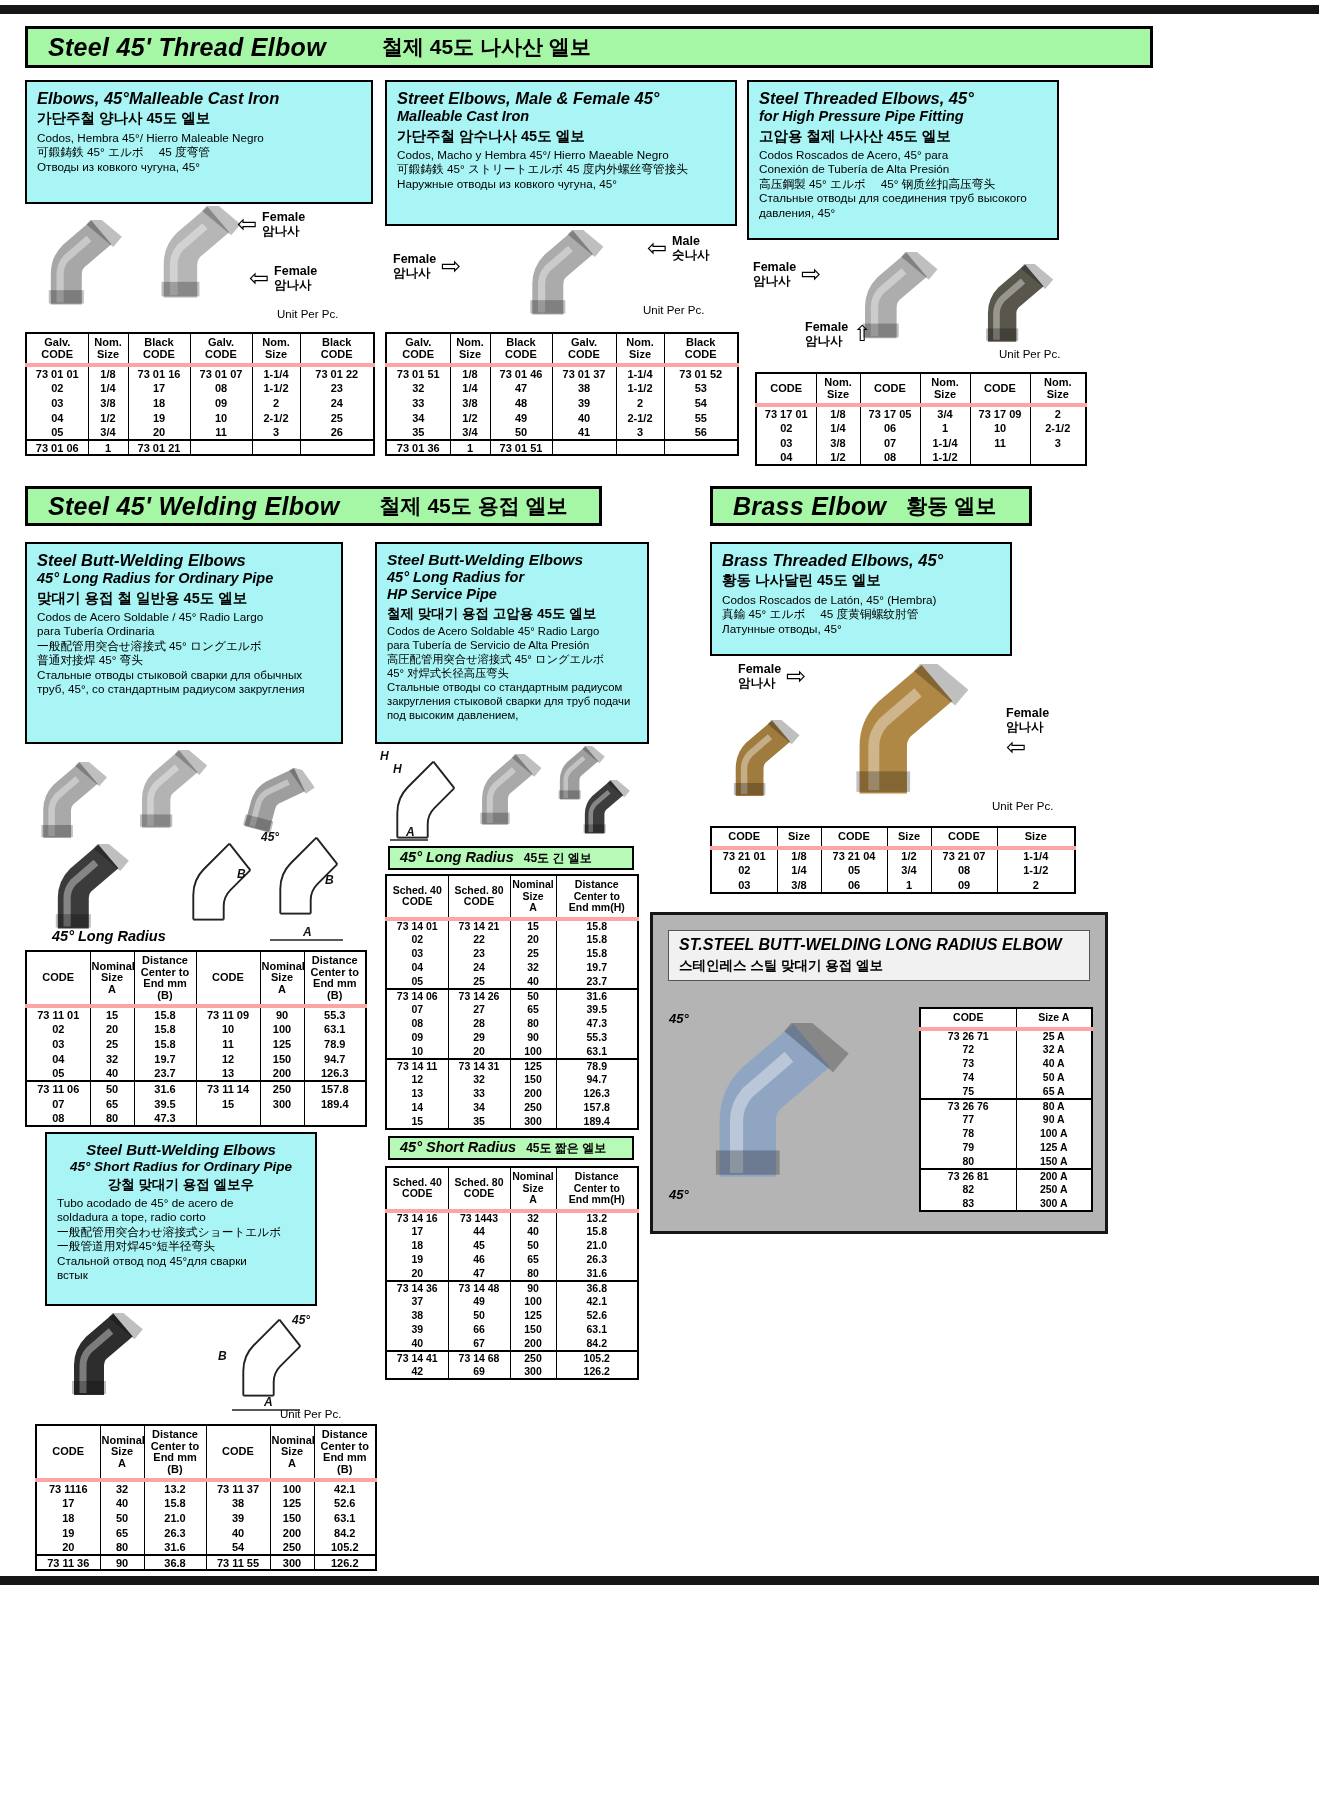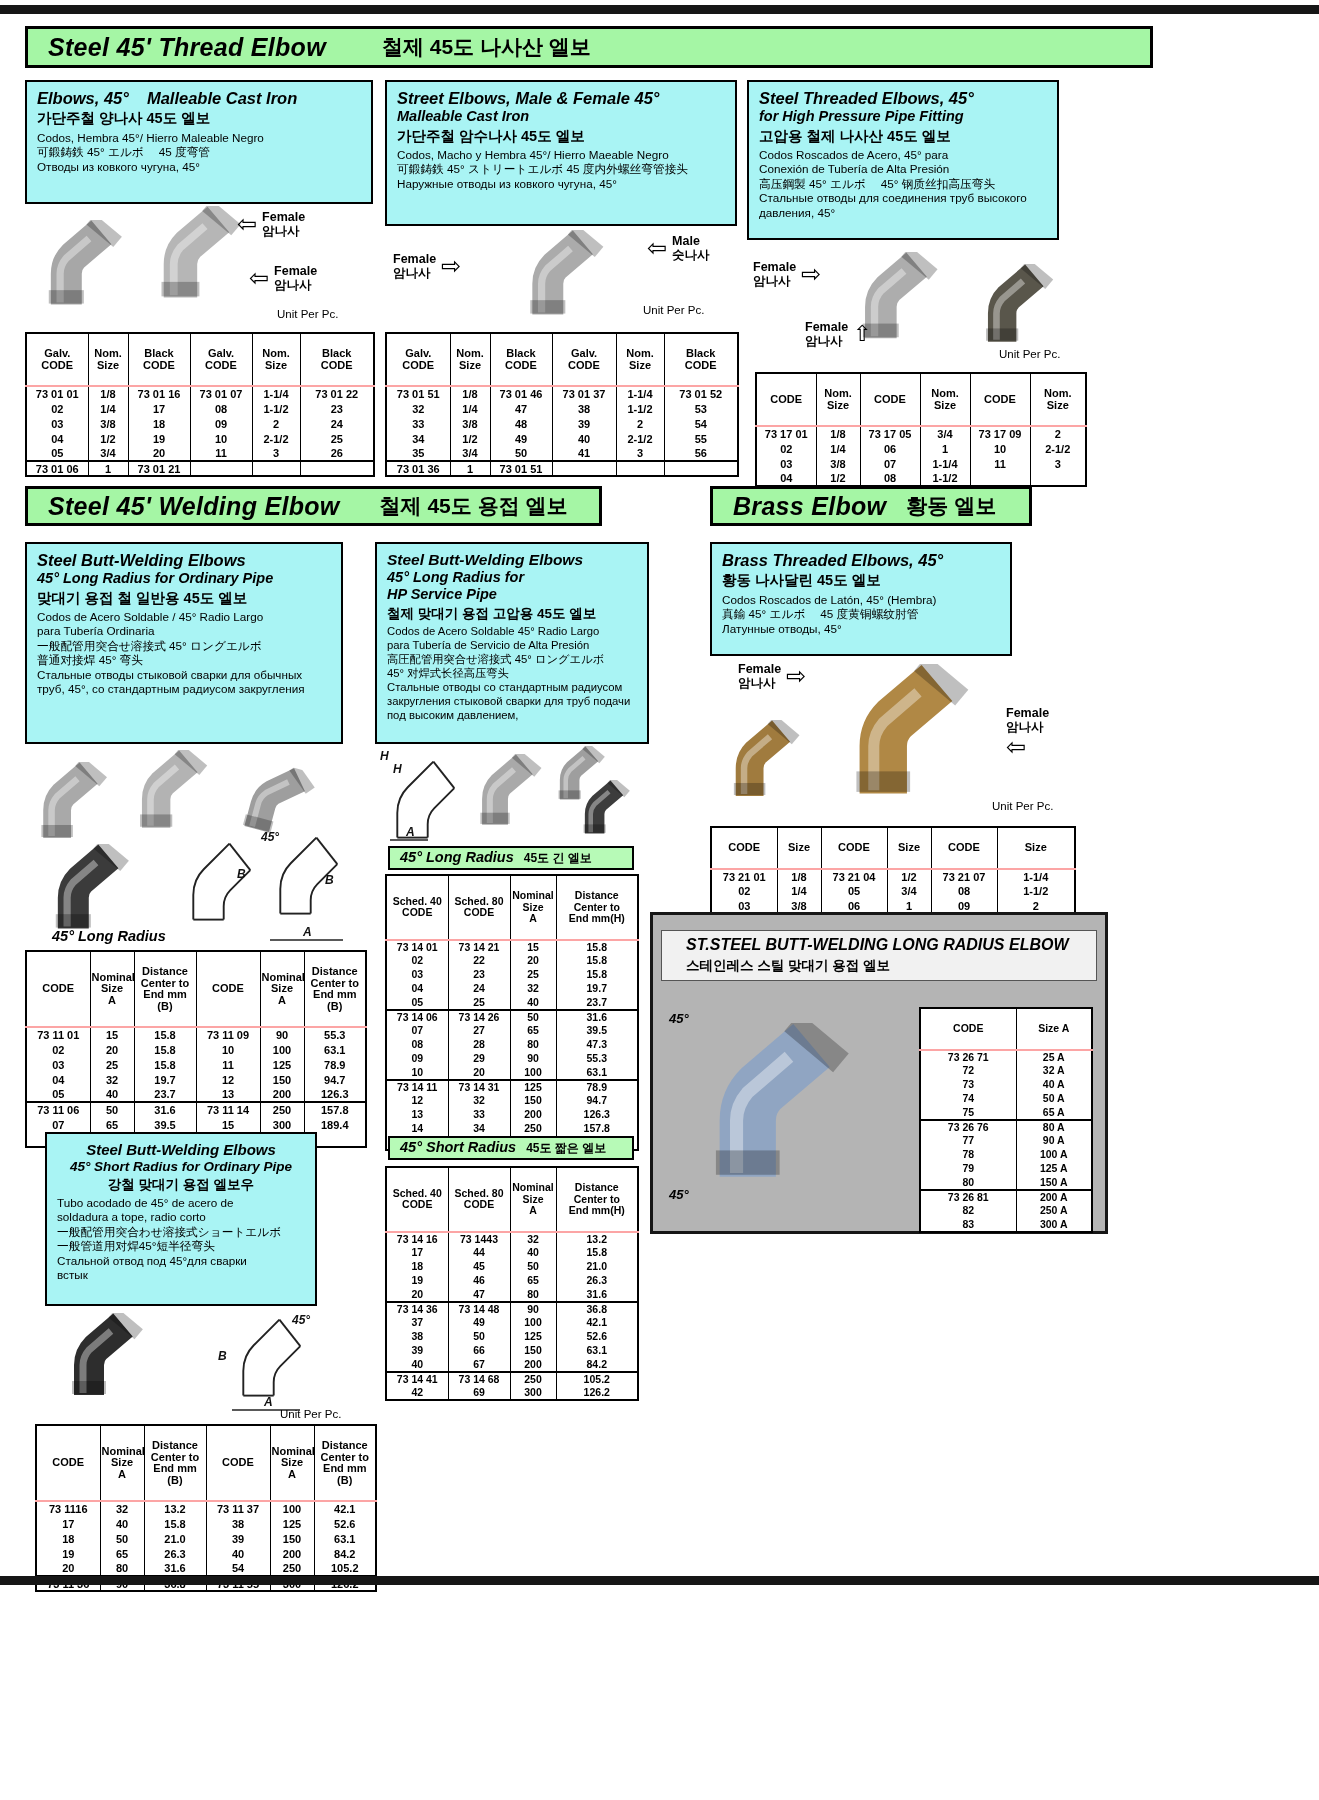--- a/index.html
+++ b/index.html
@@ -4,47 +4,47 @@
 <style>
 *{margin:0;padding:0;box-sizing:border-box}
 html,body{background:#fff}
 #page{position:relative;width:1319px;height:1800px;background:#fff;font-family:"Liberation Sans",sans-serif;color:#000;overflow:hidden}
 .abs{position:absolute}
 .hbar{left:0;width:1319px;height:9px;background:#161616}
 .banner{background:#a5f6a5;border:3px solid #000;display:flex;align-items:center;gap:56px;padding:0 20px}
 .ben{font-style:italic;font-weight:bold;font-size:25px;letter-spacing:.3px}
 .bko{font-weight:bold;font-size:21px}
 .panel{background:#a9f4f4;border:2px solid #000;padding:7px 10px;line-height:1.18}
-.trow{display:flex;gap:18px}
+.trow{display:flex;gap:0}
 .t-en{font-style:italic;font-weight:bold;font-size:16.5px}
 .t-en2{font-style:italic;font-weight:bold;font-size:14.5px}
 .t-ko{font-weight:bold;font-size:14.5px;margin:2px 0 3px}
 .t-sm{font-size:11.7px;line-height:1.24;white-space:pre-line}
 .ctr{text-align:center}
 .subbanner{background:#b7fab7;border:2px solid #000;display:flex;align-items:baseline;gap:10px;padding:1px 10px}
 .sb-en{font-style:italic;font-weight:bold;font-size:14.5px}
 .sb-ko{font-weight:bold;font-size:12px}
 table.cat{border-collapse:collapse;table-layout:fixed;background:#fff;border:2px solid #000;font-weight:bold;font-size:11px;text-align:center}
-.cat th{border-bottom:2px solid #fca5a5;font-size:11px;line-height:11.5px;padding:14px 1px;white-space:pre-line;vertical-align:middle;font-weight:bold}
+.cat th{border-bottom:4px solid #fca5a5;font-size:11px;line-height:11.5px;padding:3px 1px;white-space:pre-line;vertical-align:middle;font-weight:bold}
 .cat th+th,.cat td+td{border-left:1.3px solid #000}
 .cat td{height:15px;line-height:12px;padding:0 2px;overflow:hidden}
 .cat tr.grp td{border-top:2px solid #000}
 .cat.small td{height:14px;font-size:10.5px;line-height:11px}
 .cat.small th{font-size:10.5px}
 .flabel{display:flex;align-items:center;gap:5px;font-weight:bold;font-size:12.5px;line-height:1.12}
 .flabel.vert{flex-direction:column;align-items:flex-start;gap:1px}
 .fcol{display:flex;flex-direction:column}
 .arrow{font-size:24px;line-height:1;font-weight:normal}
 .arrow.up{font-size:22px}
 .unit{font-size:11.5px}
 .lr-label{font-style:italic;font-weight:bold;font-size:14.5px}
 .deg{font-style:italic;font-weight:bold;font-size:13px}
 .dtx{font-style:italic;font-weight:bold;font-size:12px;fill:#111;font-family:"Liberation Sans",sans-serif}
 .stpanel{background:#b4b4b4;border:3px solid #161616}
-.sttitle{margin:15px 8px 0;background:#f1f1f1;border:1px solid #555;padding:5px 24px}
+.sttitle{margin:15px 15px 0;background:#f1f1f1;border:1px solid #555;padding:5px 10px}
 .st1{font-style:italic;font-weight:bold;font-size:16px}
 .st2{font-weight:bold;font-size:13.5px;margin-top:3px}
 </style>
 </head>
 <body>
 
 <div id="page">
 
   <svg width="0" height="0" style="position:absolute">
     <defs>

